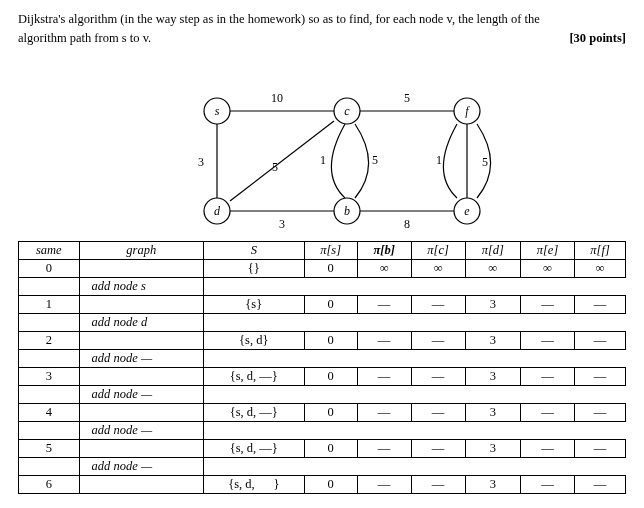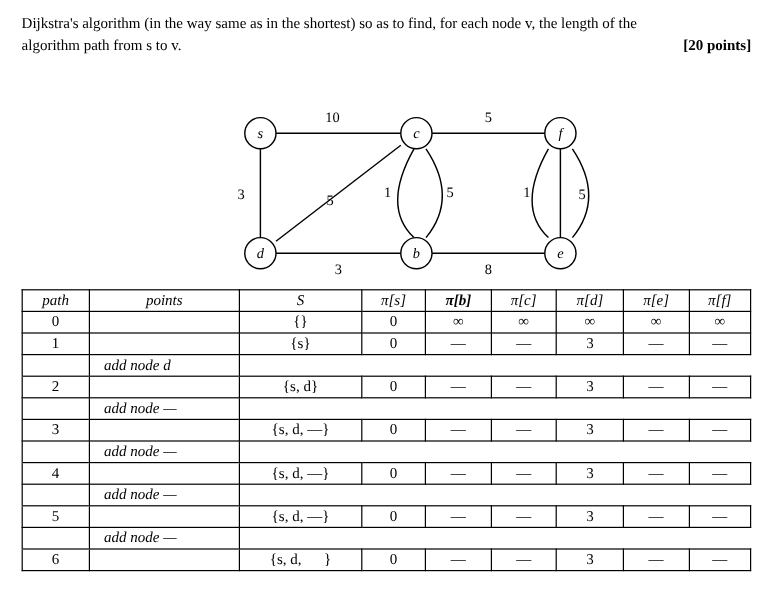--- a/index.html
+++ b/index.html
@@ -60,23 +60,23 @@
     tr.main-row td {
       border-top: 1px solid #000;
     }
   </style>
 </head>
 <body>
 
 <div class="page">
 
   <div class="intro-text">
-    <span>Dijkstra's algorithm (in the way same as in the shortest) so as to find, for each node v, the length of the</span><br>
+    <span>Dijkstra's algorithm (in the way step as in the homework) so as to find, for each node v, the length of the</span><br>
     <span>algorithm path from s to v.</span>
-    <span class="bold" style="float:right;">[20 points]</span>
+    <span class="bold" style="float:right;">[30 points]</span>
   </div>
 
   <div class="graph-area">
     <svg width="390" height="175">
 
       <line x1="103" y1="55" x2="207" y2="55" stroke="#000" stroke-width="1.2"></line>
       <text x="150" y="46" font-size="12" font-family="Times New Roman" text-anchor="middle">10</text>
 
       <line x1="233" y1="55" x2="327" y2="55" stroke="#000" stroke-width="1.2"></line>
       <text x="280" y="46" font-size="12" font-family="Times New Roman" text-anchor="middle">5</text>
@@ -125,22 +125,22 @@
       <circle cx="340" cy="155" r="13" fill="#fff" stroke="#000" stroke-width="1.2"></circle>
       <text x="340" y="159" font-size="12" font-family="Times New Roman" text-anchor="middle" font-style="italic">e</text>
 
     </svg>
   </div>
 
   <div class="table-container">
     <table>
       <thead>
         <tr>
-          <th style="border:1px solid #000;">path</th>
-          <th style="border:1px solid #000;">points</th>
+          <th style="border:1px solid #000;">same</th>
+          <th style="border:1px solid #000;">graph</th>
           <th style="border:1px solid #000; font-style:italic;">S</th>
           <th style="border:1px solid #000;"><span style="font-style:italic;">π</span>[<span style="font-style:italic;">s</span>]</th>
           <th style="border:1px solid #000;font-weight:bold;"><span style="font-style:italic;">π</span>[<span style="font-style:italic;">b</span>]</th>
           <th style="border:1px solid #000;"><span style="font-style:italic;">π</span>[<span style="font-style:italic;">c</span>]</th>
           <th style="border:1px solid #000;"><span style="font-style:italic;">π</span>[<span style="font-style:italic;">d</span>]</th>
           <th style="border:1px solid #000;"><span style="font-style:italic;">π</span>[<span style="font-style:italic;">e</span>]</th>
           <th style="border:1px solid #000;"><span style="font-style:italic;">π</span>[<span style="font-style:italic;">f</span>]</th>
         </tr>
       </thead>
       <tbody>
@@ -150,20 +150,25 @@
           <td style="border:1px solid #000; border-top:1px solid #000;"></td>
           <td style="border:1px solid #000; text-align:center;">{}</td>
           <td style="border:1px solid #000; text-align:center;">0</td>
           <td style="border:1px solid #000; text-align:center;">∞</td>
           <td style="border:1px solid #000; text-align:center;">∞</td>
           <td style="border:1px solid #000; text-align:center;">∞</td>
           <td style="border:1px solid #000; text-align:center;">∞</td>
           <td style="border:1px solid #000; text-align:center;">∞</td>
         </tr>
 
+        <tr class="action-row">
+          <td style="border-left:1px solid #000; border-right:1px solid #000; border-top:none; border-bottom:none; text-align:center;"></td>
+          <td style="border-left:1px solid #000; border-right:1px solid #000; border-top:none; border-bottom:none; text-align:left; padding-left:12px; font-style:italic;">add node <span style="font-style:italic;">s</span></td>
+          <td colspan="7" style="border:none;"></td>
+        </tr>
 
         <tr class="main-row">
           <td style="border:1px solid #000; text-align:center;">1</td>
           <td style="border:1px solid #000;"></td>
           <td style="border:1px solid #000; text-align:center;">{s}</td>
           <td style="border:1px solid #000; text-align:center;">0</td>
           <td style="border:1px solid #000; text-align:center;">—</td>
           <td style="border:1px solid #000; text-align:center;">—</td>
           <td style="border:1px solid #000; text-align:center;">3</td>
           <td style="border:1px solid #000; text-align:center;">—</td>

